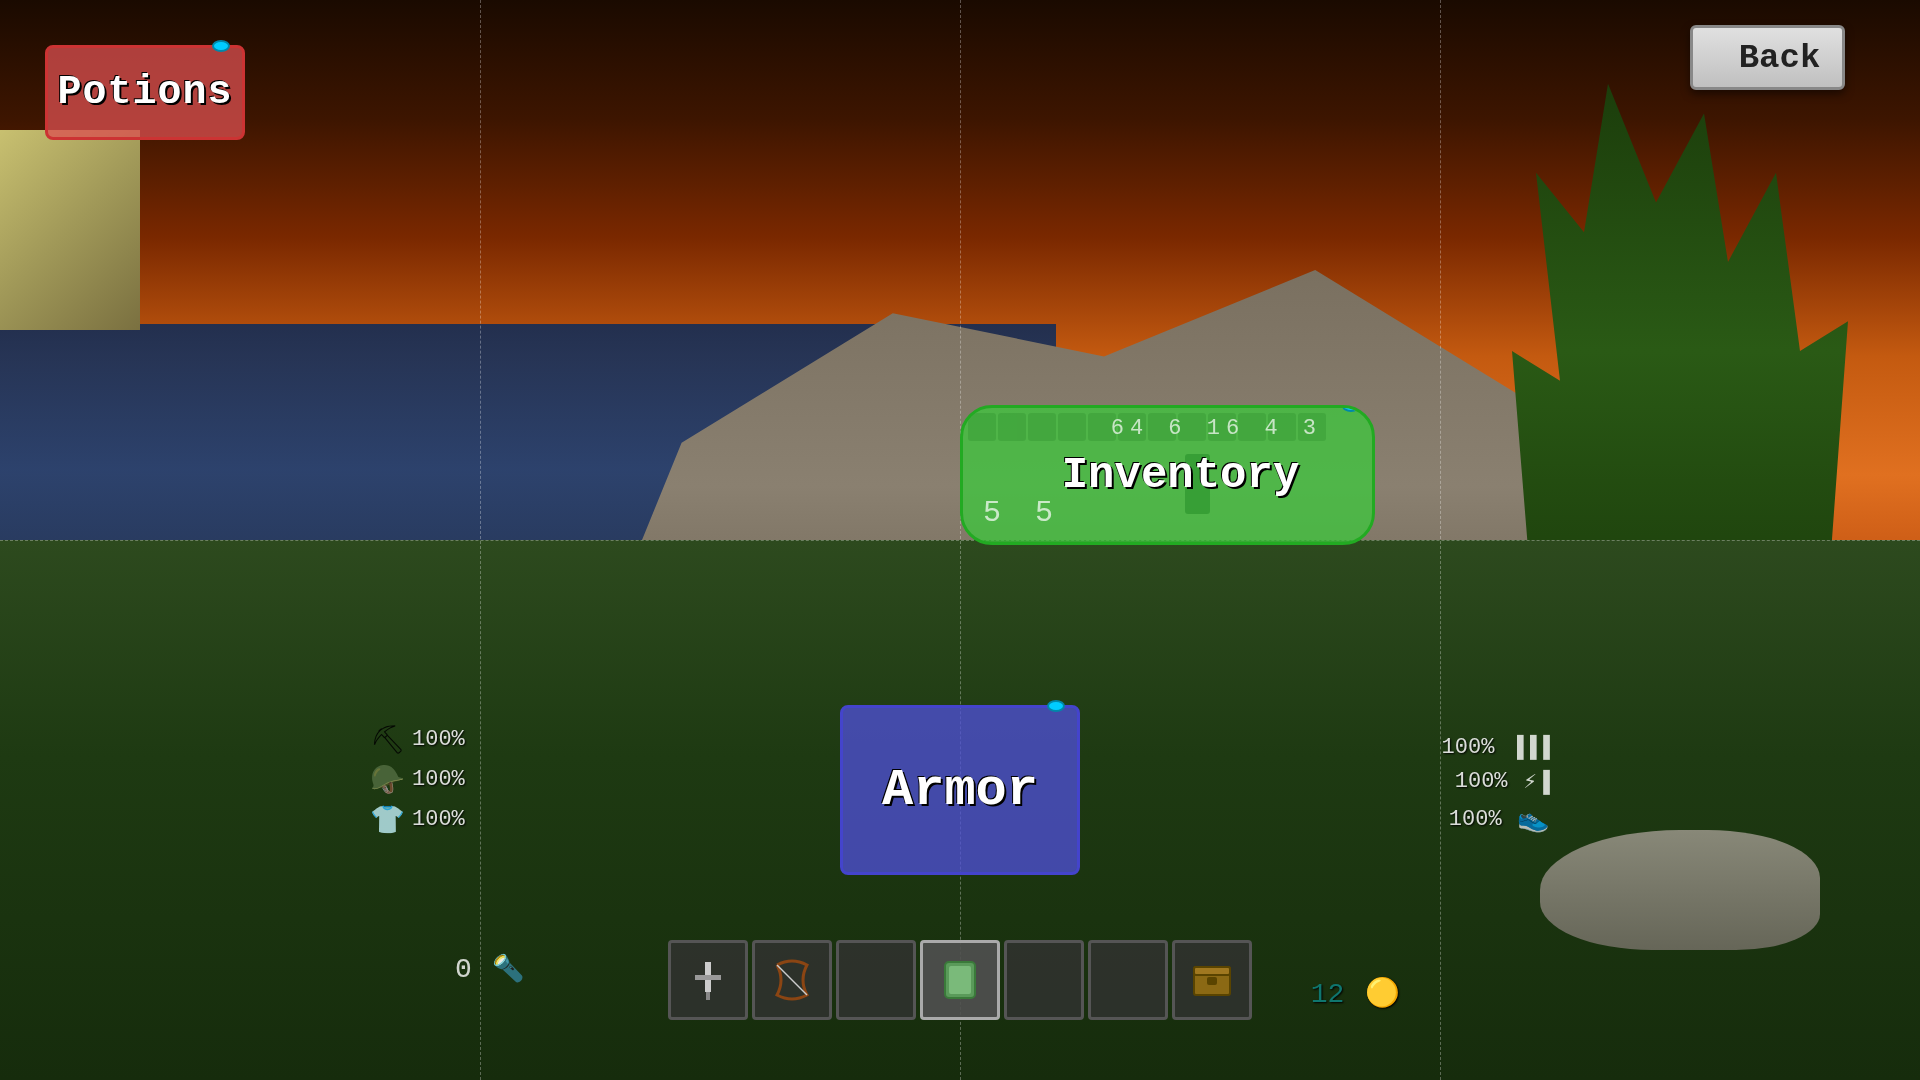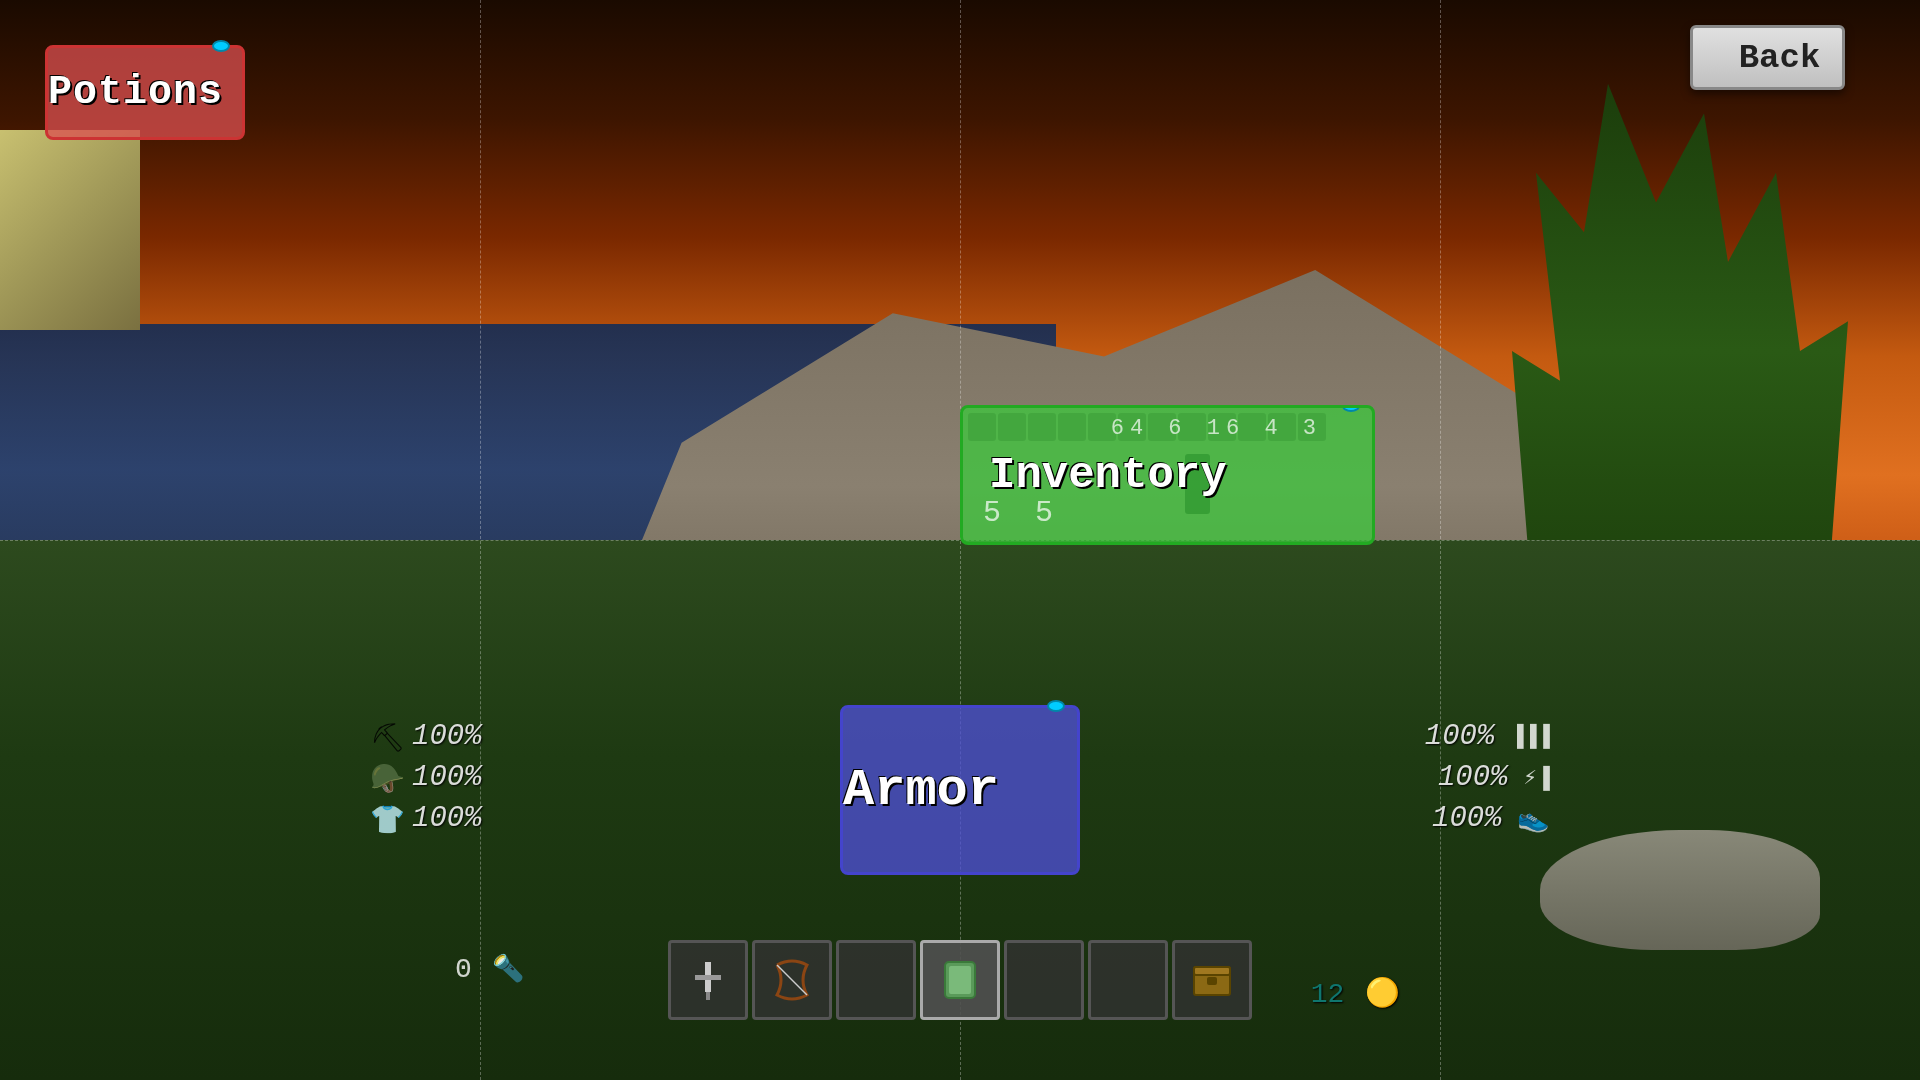--- a/index.html
+++ b/index.html
@@ -99,21 +99,21 @@
       border-left: 1px dashed rgba(255,255,255,0.3);
     }
 
     
     .panel {
       position: absolute;
       border-radius: 8px;
       border: 3px solid;
       display: flex;
       flex-direction: column;
-      align-items: flex-start;
+      align-items: center;
       justify-content: center;
       cursor: pointer;
     }
 
     .panel-pin {
       position: absolute;
       top: -8px;
       right: 12px;
       width: 18px;
       height: 12px;
@@ -144,20 +144,21 @@
 
     
     .inventory-panel {
       top: 405px;
       right: 545px;
       width: 415px;
       height: 140px;
       background: rgba(60, 200, 60, 0.75);
       border-color: #22aa22;
       overflow: hidden;
+      border-radius: 32px;
     }
 
     .inventory-numbers-top {
       position: absolute;
       top: 8px;
       right: 50px;
       font-size: 22px;
       color: rgba(255,255,255,0.7);
       letter-spacing: 6px;
       font-family: 'Courier New', monospace;
@@ -260,25 +261,24 @@
       gap: 10px;
     }
 
     .hud-icon {
       width: 32px;
       height: 32px;
       opacity: 0.85;
     }
 
     .hud-text {
-      font-size: 29px;
+      font-size: 22px;
       color: rgba(255,255,255,0.85);
       font-family: 'Courier New', monospace;
       text-shadow: 1px 1px 2px #000;
-      font-style: italic;
     }
 
     .hud-right {
       position: absolute;
       right: 370px;
       bottom: 245px;
       display: flex;
       flex-direction: column;
       gap: 8px;
       align-items: flex-end;

